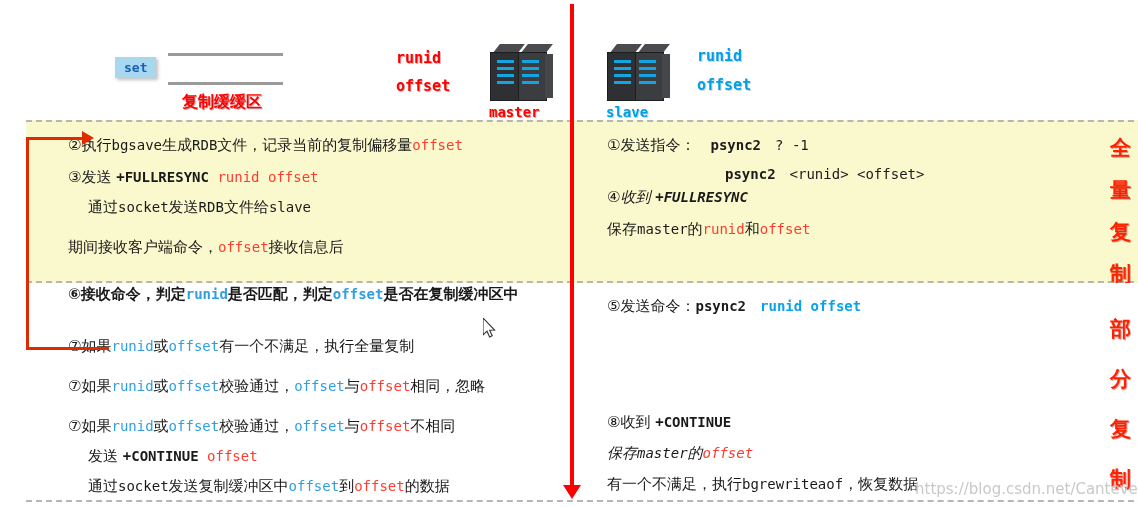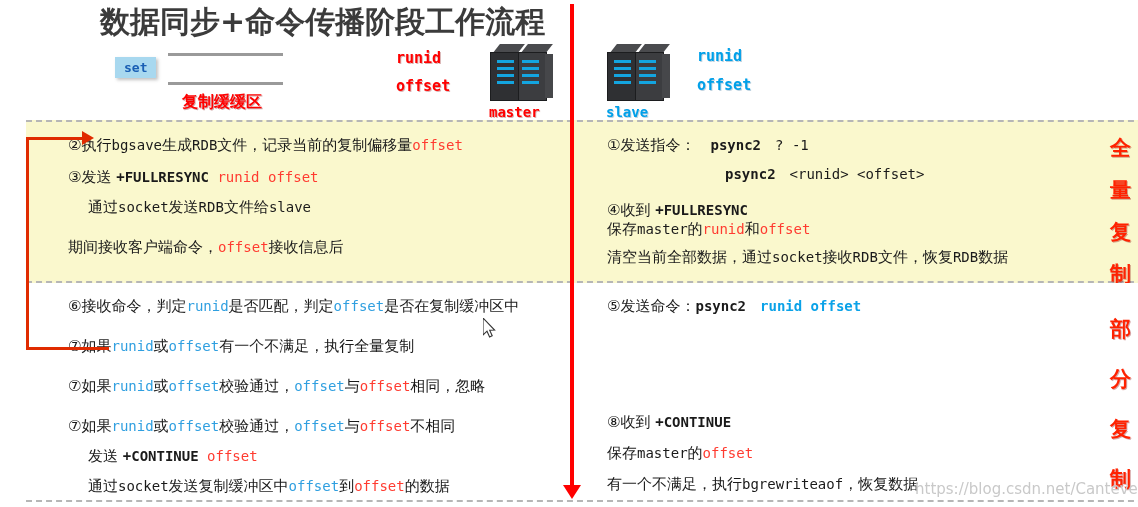--- a/index.html
+++ b/index.html
@@ -129,21 +129,20 @@
   }
   
   .cursor{position:absolute;left:483px;top:318px;width:14px;height:21px;}
 </style>
 </head>
 <body>
 
 <div id="page">
 
   <div class="header">
-    <div class="title">数据同步+命令传播阶段工作流程</div>
 
     <div class="set-badge">set</div>
     <div class="buf-line l1"></div>
     <div class="buf-line l2"></div>
     <div class="buf-label">复制缓缓区</div>
 
     <div class="server" style="left:487px;top:42px;">
       <div class="topL"></div>
         <div class="topR"></div>
       <div class="bodyL">
@@ -189,45 +188,44 @@
   <div class="band band-full">
     <div class="col-left">
       <div class="line" style="left:42px;top:16px;"><span>②执行</span><span class="mono">bgsave</span><span>生成</span><span class="mono">RDB</span><span>文件，记录当前的复制偏移量</span><span class="mono r">offset</span></div>
       <div class="line" style="left:42px;top:48px;"><span>③发送 </span><span class="mono-b">+FULLRESYNC </span><span class="mono r">runid offset</span></div>
       <div class="line" style="left:62px;top:78px;"><span>通过</span><span class="mono">socket</span><span>发送</span><span class="mono">RDB</span><span>文件给</span><span class="mono">slave</span></div>
       <div class="line" style="left:42px;top:118px;"><span>期间接收客户端命令，</span><span class="mono r">offset</span><span>接收信息后</span></div>
     </div>
     <div class="col-right">
       <div class="line" style="left:12px;top:16px;text-align:right;"><span>①发送指令：　</span><span class="mono-b">psync2</span><span class="mono">　? -1</span></div>
       <div class="line" style="left:130px;top:45px;text-align:right;"><span class="mono-b">psync2</span><span class="mono">　&lt;runid&gt; &lt;offset&gt;</span></div>
-      <div class="line" style="left:12px;top:81px;"><span>④收到 </span><span class="mono-b">+FULLRESYNC</span></div>
+      <div class="line" style="left:12px;top:68px;font-style:italic;"><span>④收到 </span><span class="mono-b">+FULLRESYNC</span></div>
       <div class="line" style="left:12px;top:100px;"><span>保存</span><span class="mono">master</span><span>的</span><span class="mono r">runid</span><span>和</span><span class="mono r">offset</span></div>
-      <div class="line" style="left:12px;top:128px;"><span>清空当前全部数据，通过</span><span class="mono">socket</span><span>接收</span><span class="mono">RDB</span><span>文件，恢复</span><span class="mono">RDB</span><span>数据</span></div>
     </div>
     <div class="vlabel" style="top:12px;right:33px;">
       <span>全</span>
       <span style="margin-top:14px;">量</span>
       <span style="margin-top:14px;">复</span>
       <span style="margin-top:14px;">制</span>
     </div>
   </div>
 
   <div class="band band-part">
     <div class="col-left">
-      <div class="line" style="left:42px;top:16px;"><span>⑥接收命令，判定</span><span class="mono b">runid</span><span>是否匹配，判定</span><span class="mono b">offset</span><span>是否在复制缓冲区中</span></div>
+      <div class="line" style="left:42px;top:4px;font-weight:bold;"><span>⑥接收命令，判定</span><span class="mono b">runid</span><span>是否匹配，判定</span><span class="mono b">offset</span><span>是否在复制缓冲区中</span></div>
       <div class="line" style="left:42px;top:56px;"><span>⑦如果</span><span class="mono b">runid</span><span>或</span><span class="mono b">offset</span><span>有一个不满足，执行全量复制</span></div>
       <div class="line" style="left:42px;top:96px;"><span>⑦如果</span><span class="mono b">runid</span><span>或</span><span class="mono b">offset</span><span>校验通过，</span><span class="mono b">offset</span><span>与</span><span class="mono r">offset</span><span>相同，忽略</span></div>
       <div class="line" style="left:42px;top:136px;"><span>⑦如果</span><span class="mono b">runid</span><span>或</span><span class="mono b">offset</span><span>校验通过，</span><span class="mono b">offset</span><span>与</span><span class="mono r">offset</span><span>不相同</span></div>
       <div class="line" style="left:62px;top:166px;"><span>发送 </span><span class="mono-b">+CONTINUE </span><span class="mono r">offset</span></div>
       <div class="line" style="left:62px;top:196px;"><span>通过</span><span class="mono">socket</span><span>发送复制缓冲区中</span><span class="mono b">offset</span><span>到</span><span class="mono r">offset</span><span>的数据</span></div>
     </div>
     <div class="col-right">
       <div class="line" style="left:12px;top:16px;"><span>⑤发送命令：</span><span class="mono-b">psync2</span><span class="mono-b bb">　runid offset</span></div>
       <div class="line" style="left:12px;top:132px;"><span>⑧收到 </span><span class="mono-b">+CONTINUE</span></div>
-      <div class="line" style="left:12px;top:163px;"><span>保存</span><span class="mono">master</span><span>的</span><span class="mono r">offset</span></div>
+      <div class="line" style="left:12px;top:163px;font-style:italic;"><span>保存</span><span class="mono">master</span><span>的</span><span class="mono r">offset</span></div>
       <div class="line" style="left:12px;top:194px;"><span>有一个不满足，执行</span><span class="mono">bgrewriteaof</span><span>，恢复数据</span></div>
     </div>
     <div class="vlabel" style="top:32px;right:33px;">
       <span>部</span>
       <span style="margin-top:22px;">分</span>
       <span style="margin-top:22px;">复</span>
       <span style="margin-top:22px;">制</span>
     </div>
   </div>
 

